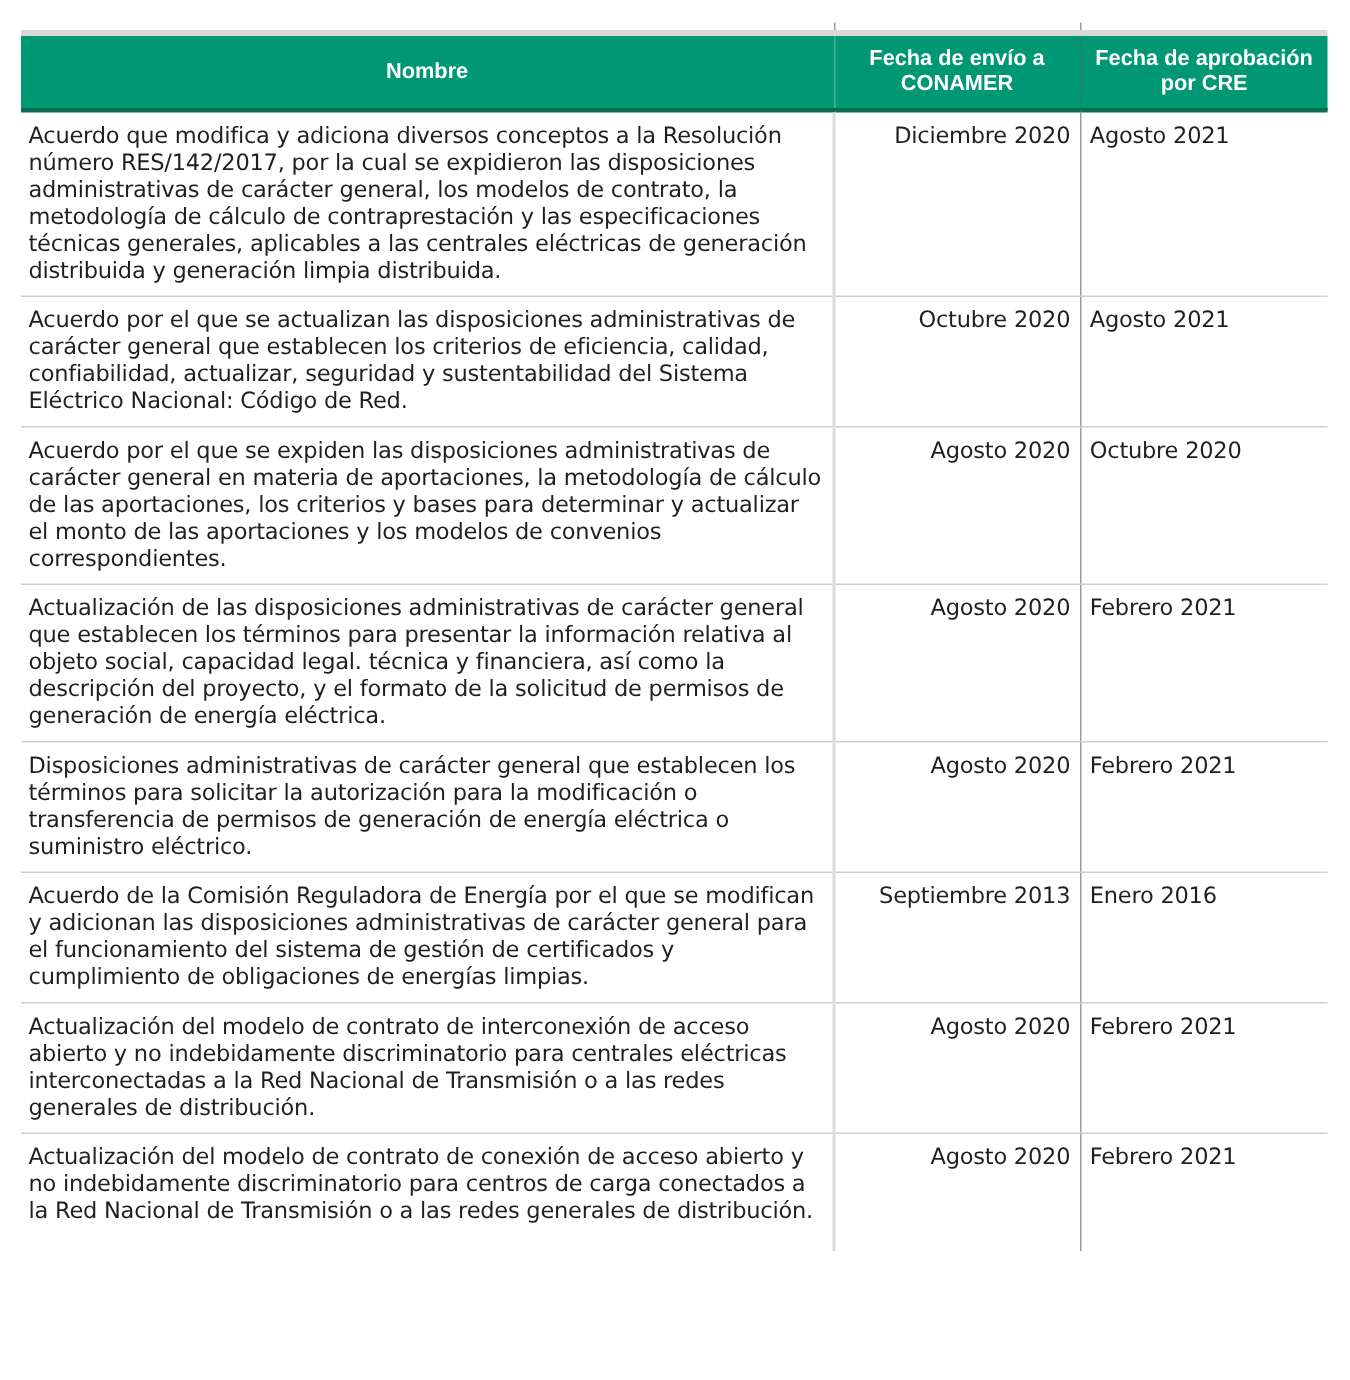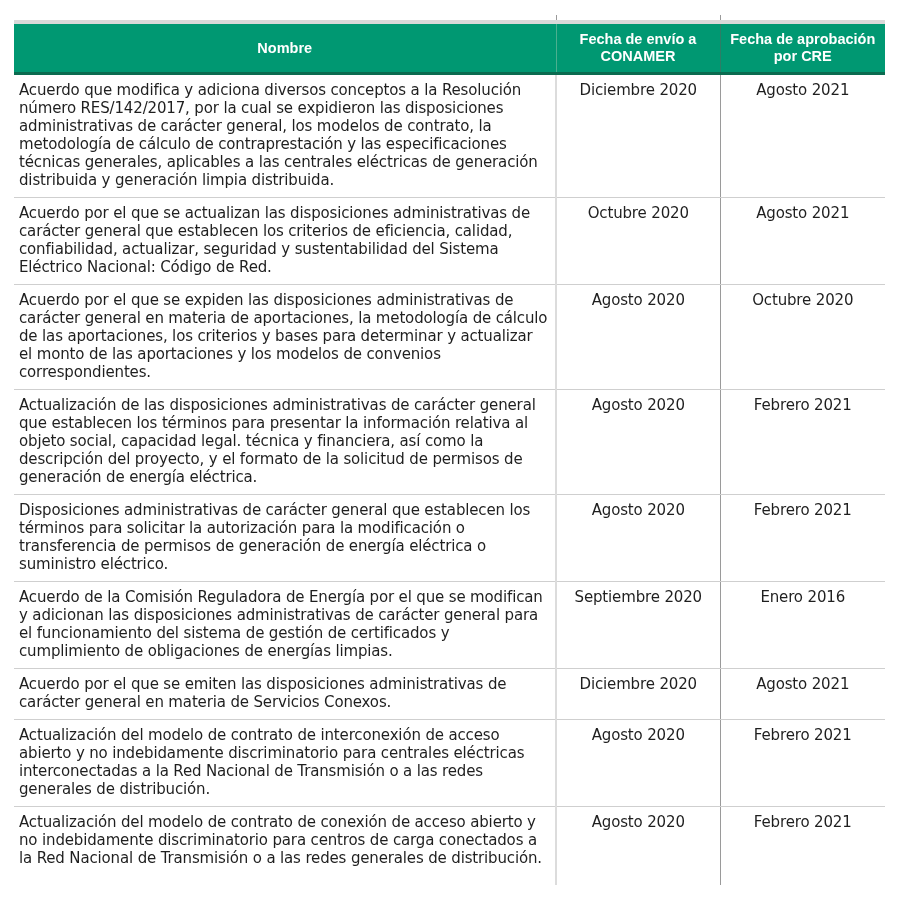--- a/index.html
+++ b/index.html
@@ -52,25 +52,25 @@
       font-family: "DejaVu Sans", sans-serif;
       font-size: 15px;
       line-height: 18px;
       letter-spacing: -0.15px;
       vertical-align: top;
       padding: 6px 6px 8px 6px;
       border-bottom: 1.5px solid #cfcfcf;
     }
     tbody td.name { padding-left: 5px; }
     tbody td.d1 {
-      text-align: center;
+      text-align: right;
       border-left: 2px solid #dcdcdc;
       border-right: 1px solid #9a9a9a;
     }
-    tbody td.d2 { text-align: center; }
+    tbody td.d2 { text-align: left; }
     tbody tr:last-child td { border-bottom: none; padding-bottom: 18px; }
     .divline {
       position: absolute;
       top: 15px;
       width: 1px;
       height: 5px;
       background: #9a9a9a;
     }
   </style>
 </head>
@@ -115,27 +115,22 @@
         <td class="d1">Agosto 2020</td>
         <td class="d2">Febrero 2021</td>
       </tr>
       <tr>
         <td class="name">Disposiciones administrativas de carácter general que establecen los términos para solicitar la autorización para la modificación o transferencia de permisos de generación de energía eléctrica o suministro eléctrico.</td>
         <td class="d1">Agosto 2020</td>
         <td class="d2">Febrero 2021</td>
       </tr>
       <tr>
         <td class="name">Acuerdo de la Comisión Reguladora de Energía por el que se modifican y adicionan las disposiciones administrativas de carácter general para el funcionamiento del sistema de gestión de certificados y cumplimiento de obligaciones de energías limpias.</td>
-        <td class="d1">Septiembre 2020</td>
+        <td class="d1">Septiembre 2013</td>
         <td class="d2">Enero 2016</td>
-      </tr>
-      <tr>
-        <td class="name">Acuerdo por el que se emiten las disposiciones administrativas de carácter general en materia de Servicios Conexos.</td>
-        <td class="d1">Diciembre 2020</td>
-        <td class="d2">Agosto 2021</td>
       </tr>
       <tr>
         <td class="name">Actualización del modelo de contrato de interconexión de acceso abierto y no indebidamente discriminatorio para centrales eléctricas interconectadas a la Red Nacional de Transmisión o a las redes generales de distribución.</td>
         <td class="d1">Agosto 2020</td>
         <td class="d2">Febrero 2021</td>
       </tr>
       <tr>
         <td class="name">Actualización del modelo de contrato de conexión de acceso abierto y no indebidamente discriminatorio para centros de carga conectados a la Red Nacional de Transmisión o a las redes generales de distribución.</td>
         <td class="d1">Agosto 2020</td>
         <td class="d2">Febrero 2021</td>

